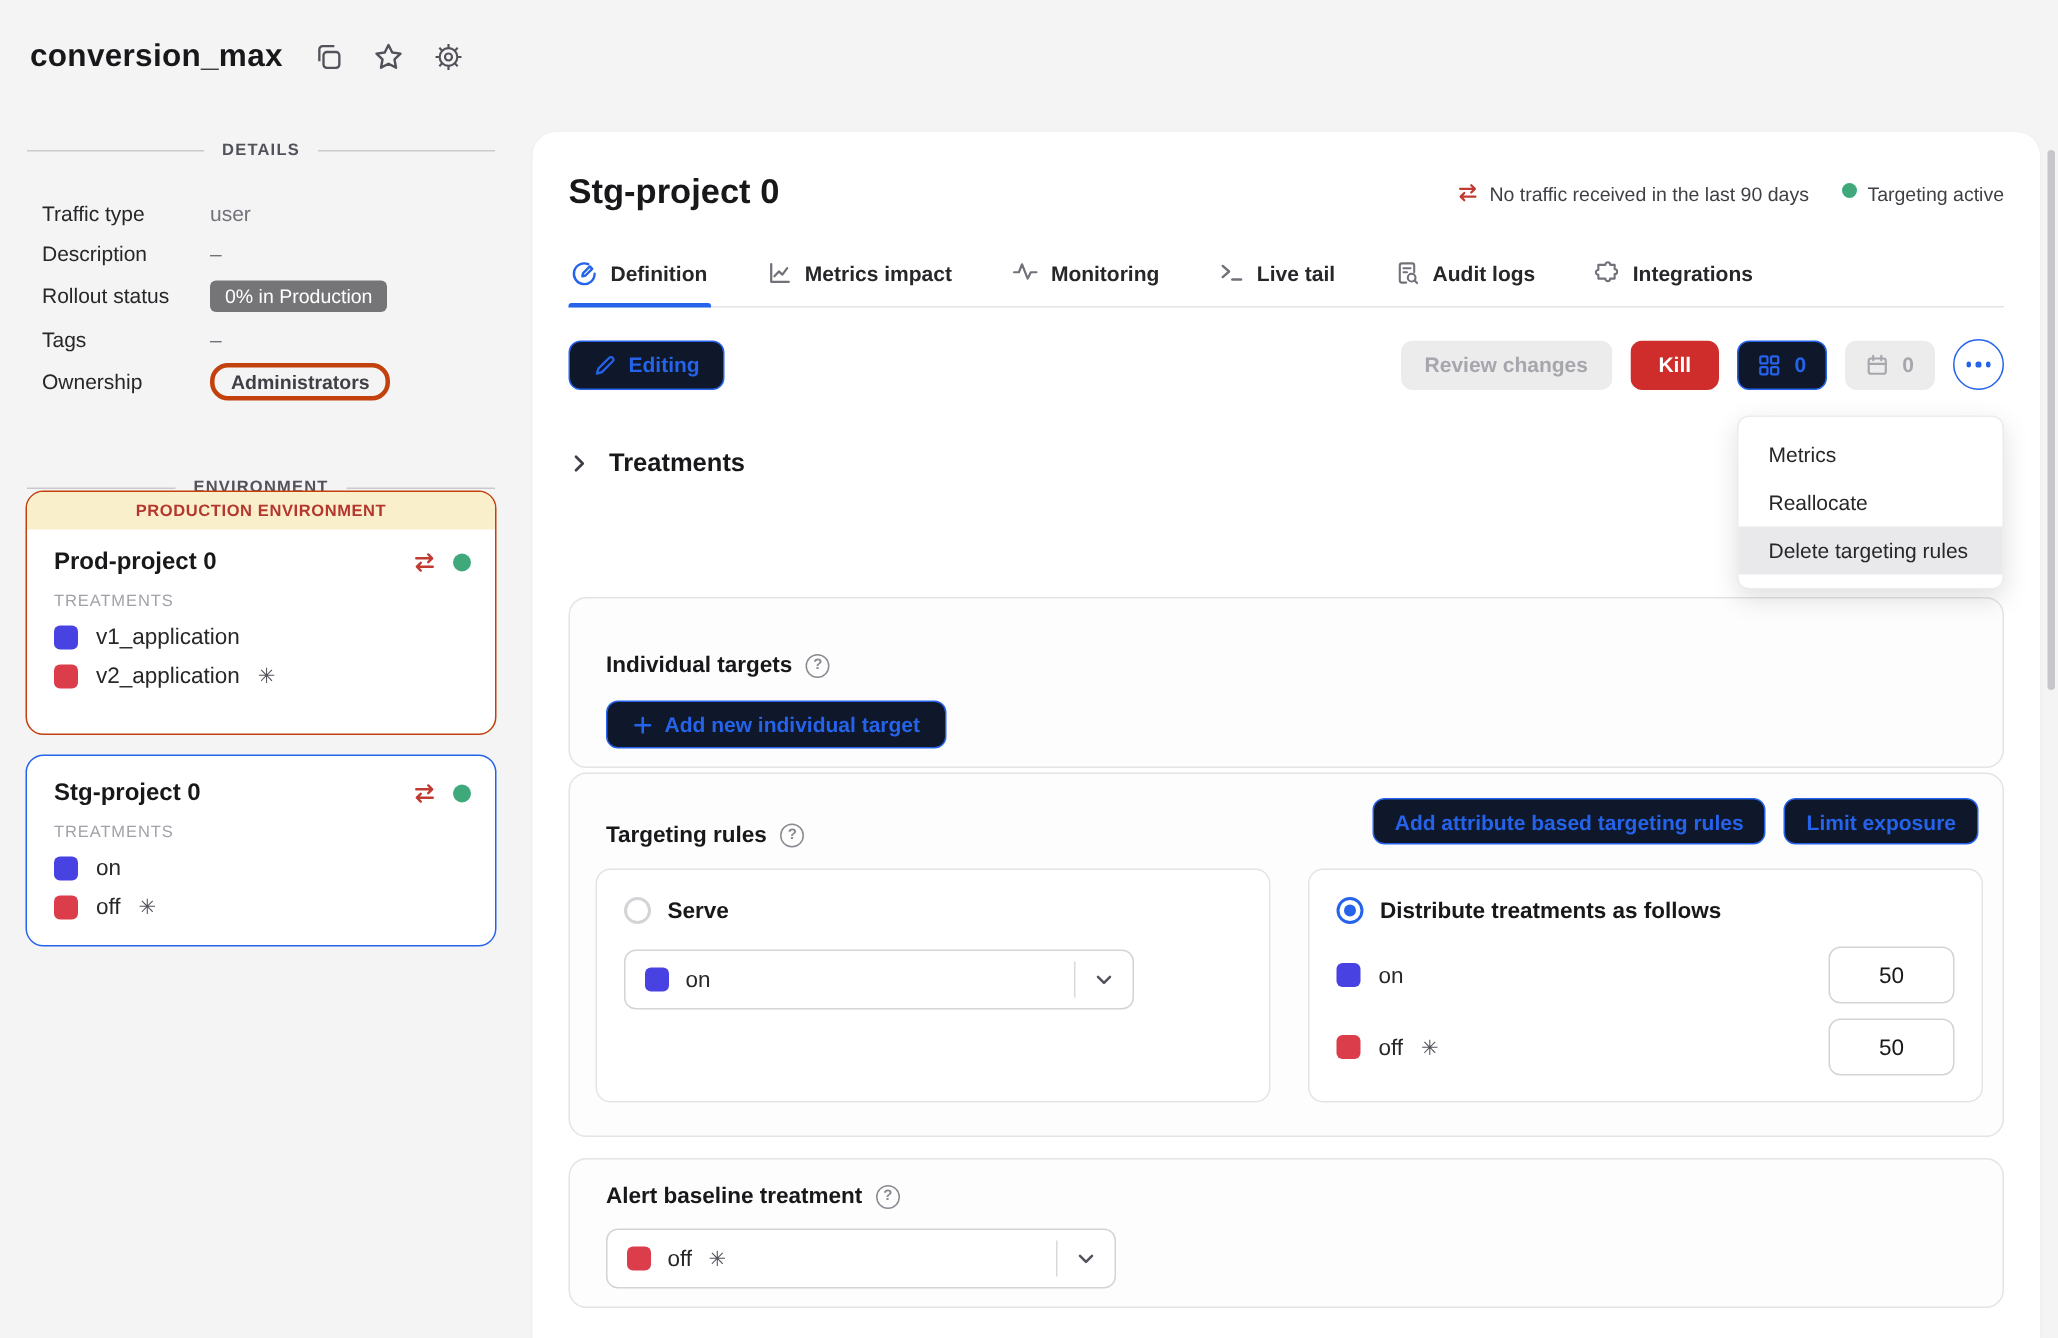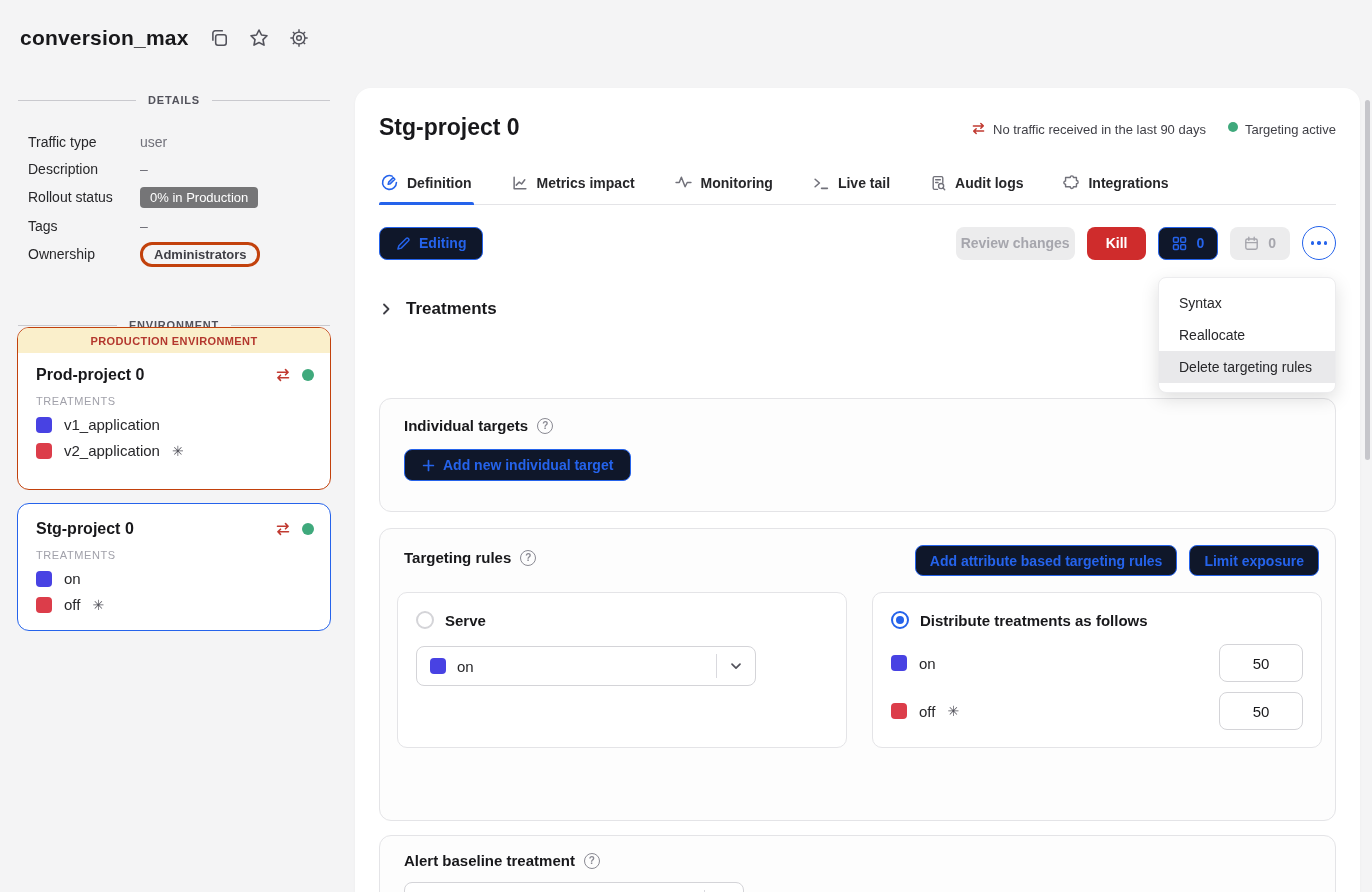--- a/index.html
+++ b/index.html
@@ -47,31 +47,31 @@
 
   
   .panel { position:absolute; left:355px; top:88px; width:1005px; height:804px; background:#fff; border-radius:16px 16px 0 0; box-shadow:0 1px 3px rgba(0,0,0,.04); padding:26px 24px 0 24px; }
   .panel-head { display:flex; align-items:flex-start; justify-content:space-between; }
   .panel-title { font-size:23px; font-weight:700; }
   .status-row { display:flex; align-items:center; gap:22px; margin-top:8px; font-size:13px; color:#3f3f46; }
   .status-item { display:flex; align-items:flex-start; gap:7px; }
   .status-dot { width:10px; height:10px; border-radius:50%; background:#3fa97c; }
 
   .tabs { display:flex; gap:36px; margin-top:33px; border-bottom:1px solid #e4e4e7; }
-  .tab { display:flex; align-items:center; gap:9px; padding:0 2px 13px 2px; font-size:14px; font-weight:700; color:#27272a; cursor:pointer; position:relative; }
+  .tab { display:flex; align-items:flex-start; gap:9px; padding:0 2px 13px 2px; font-size:14px; font-weight:700; color:#27272a; cursor:pointer; position:relative; }
   .tab .ticon { color:#71717a; }
   .tab.active .ticon { color:#2563eb; }
   .tab.active::after { content:""; position:absolute; left:0; right:0; bottom:-1px; height:3px; background:#2563eb; border-radius:2px 2px 0 0; }
 
   .toolbar { display:flex; align-items:center; margin-top:21px; }
   .btn { display:inline-flex; align-items:center; justify-content:center; gap:8px; height:33px; border-radius:8px; font-size:14px; font-weight:700; cursor:pointer; border:1px solid transparent; font-family:inherit; background:none; }
   .btn-outline { border-color:#2563eb; color:#2563eb; background:#0f172a; }
   .btn-editing { padding:0 16px; }
   .btn-disabled { background:#ececed; color:#a6a6ad; cursor:default; }
-  .btn-review { padding:0 4px;margin-left:10px; }
+  .btn-review { padding:0 15px;margin-left:10px; }
   .btn-kill { background:#cf2c2c; color:#fff; padding:0 18px; }
   .btn-count { padding:0 13px; gap:9px; }
   .toolbar-right { margin-left:auto; display:flex; align-items:center; gap:12px; }
   .btn-ellipsis { width:34px; height:34px; border-radius:50%; border:1px solid #2563eb; display:flex; align-items:center; justify-content:center; gap:3px; background:#fff; cursor:pointer; }
   .btn-ellipsis i { width:3.5px; height:3.5px; border-radius:50%; background:#2563eb; }
 
   .menu { position:absolute; top:189px; right:24px; width:178px; background:#fff; border:1px solid #ececee; border-radius:8px; box-shadow:0 6px 18px rgba(0,0,0,.13); padding:9px 0; z-index:10; }
   .menu-item { font-size:14px; color:#27272a; padding:8px 20px; cursor:pointer; }
   .menu-item.hover { background:#e9e9eb; }
 
@@ -80,24 +80,24 @@
   .section-title { font-size:17px; font-weight:700; }
   .sec-treatments { margin-top:39px; }
   .sec-targeting { margin-top:36px;justify-content:flex-end; }
 
   .card { background:#fdfdfd; border:1px solid #e4e4e7; border-radius:12px; position:relative; }
   .card-title-row { display:flex; align-items:center; gap:9px; }
   .card-title { font-size:15px; font-weight:700; }
   .qicon { width:16px; height:16px; border-radius:50%; border:1.2px solid #8a8a93; color:#8a8a93; font-size:10px; font-weight:700; display:inline-flex; align-items:center; justify-content:center; }
   .qicon::after { content:"?"; }
 
-  .card-individual { margin-top:23px; height:114px; padding:18px 24px; }
+  .card-individual { margin-top:23px; height:114px; padding:36px 24px; }
   .btn-add { margin-top:15px; padding:0 17px; height:32px; }
 
-  .card-rules { margin-top:16px; height:293px; padding:20px 24px; }
+  .card-rules { margin-top:3px; height:243px; padding:32px 24px; }
   .rules-buttons { position:absolute; right:16px; top:16px; display:flex; gap:12px; }
   .btn-rule { height:31px; padding:0 14px; }
 
   .subcard { position:absolute; top:63px; height:156px; width:450px; background:#fff; border:1px solid #e4e4e7; border-radius:10px; }
   .subcard.serve { left:17px; }
   .subcard.distribute { left:492px; }
   .radio-row { display:flex; align-items:center; gap:11px; position:absolute; left:18px; top:18px; }
   .radio { width:18px; height:18px; border-radius:50%; background:#fff; border:2px solid #d4d4d8; flex:none; cursor:pointer; }
   .radio.checked { border:2px solid #2563eb; position:relative; }
   .radio.checked::after { content:""; position:absolute; left:3px; top:3px; width:8px; height:8px; border-radius:50%; background:#2563eb; }
@@ -352,21 +352,21 @@
       </button>
       <button class="btn-ellipsis">
         <i></i>
           <i></i>
           <i></i>
       </button>
     </div>
   </div>
 
   <div class="menu">
-    <div class="menu-item">Syntax</div>
+    <div class="menu-item">Metrics</div>
     <div class="menu-item">Reallocate</div>
     <div class="menu-item hover">Delete targeting rules</div>
   </div>
 
   <div class="section-head sec-treatments">
     <span class="chev">
       <svg width="14" height="14" viewBox="0 0 14 14" fill="none" stroke="currentColor" stroke-width="1.8" stroke-linecap="round" stroke-linejoin="round">
         <path d="M5 2.5L9.5 7 5 11.5"></path>
       </svg>
     </span>

